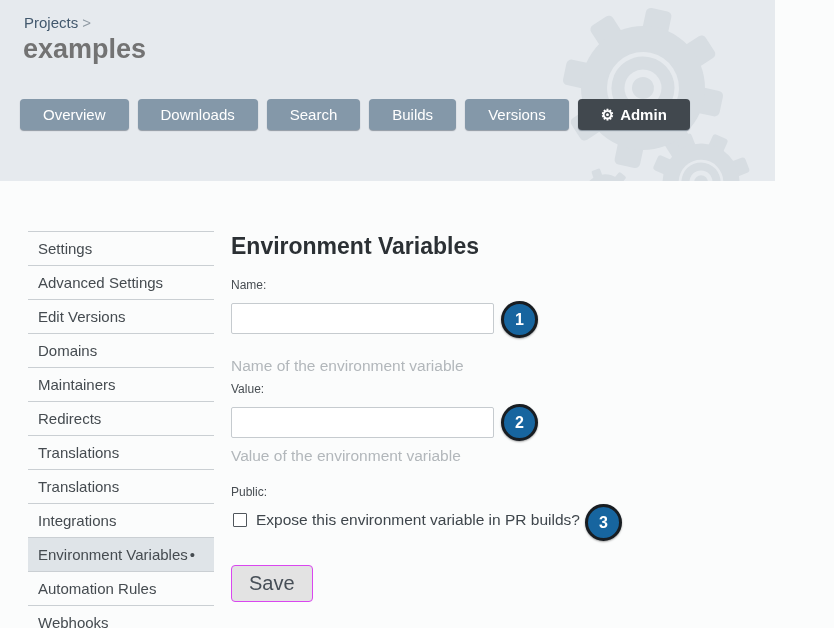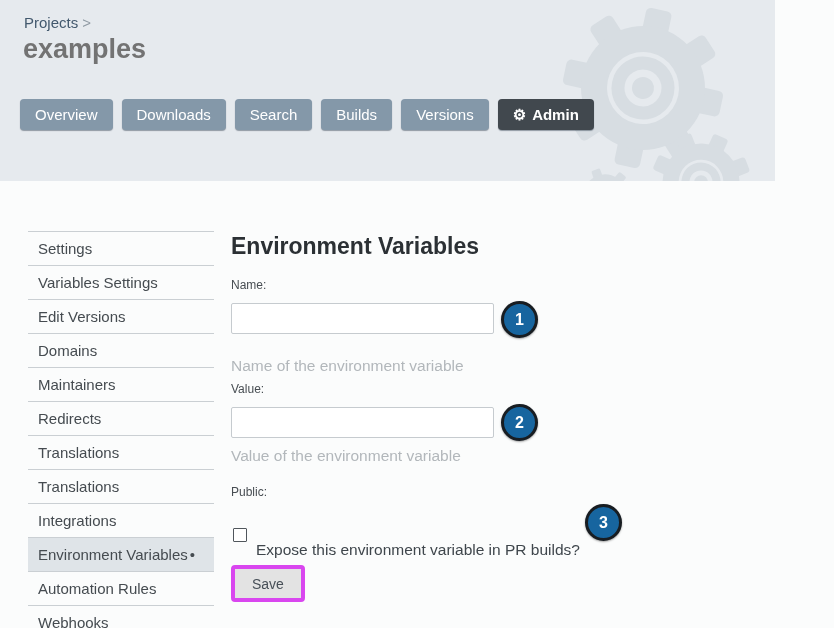--- a/index.html
+++ b/index.html
@@ -11,21 +11,21 @@
   
   .header{position:absolute;left:0;top:0;width:775px;height:181px;background:#e6eaee;overflow:hidden;}
   .gear-art{position:absolute;right:0;top:0;}
   .breadcrumb{position:absolute;left:24px;top:14px;font-size:15px;color:#8f9aa3;}
   .breadcrumb a{color:#42586d;text-decoration:none;cursor:pointer;}
   .proj-title{position:absolute;left:23px;top:34px;font-size:27px;font-weight:bold;color:#737373;}
   .nav{position:absolute;left:20px;top:99px;display:flex;gap:9px;}
   .nav-btn{
     display:flex;align-items:center;gap:6px;
     background:#8498a9;color:#fff;font-size:15px;
-    padding:7px 15px;border-radius:4px;border:0;cursor:pointer;
+    padding:7px 23px;border-radius:4px;border:0;cursor:pointer;
     box-shadow:0 1px 1px rgba(40,55,70,.45);
     font-family:"Liberation Sans",sans-serif;
   }
   .nav-btn.admin{background:#41484e;font-weight:bold;}
   .nav-btn .gear-glyph{font-size:15px;line-height:1;}
   
   .sidebar{position:absolute;left:28px;top:231px;width:186px;border-top:1px solid #cacfd3;}
   .side-item{
     height:33px;line-height:33px;padding-left:10px;
     border-bottom:1px solid #cacfd3;
@@ -41,25 +41,25 @@
     border:1px solid #c6cbcf;border-radius:2px;background:#fff;
     font-size:15px;color:#333;padding:0 8px;width:245px;
     font-family:"Liberation Sans",sans-serif;
   }
   .fld-help{position:absolute;left:231px;font-size:15.5px;color:#b2b7bb;}
   .chk-row{position:absolute;left:233px;top:511px;display:flex;align-items:center;gap:9px;}
   .chk-box{
     appearance:none;-webkit-appearance:none;margin:0;
     width:14px;height:14px;background:#fff;border:1px solid #50565c;border-radius:1px;cursor:pointer;
   }
-  .chk-label{font-size:15.5px;color:#3f464c;cursor:pointer;margin-top:30px;}
+  .chk-label{font-size:15.5px;color:#3f464c;cursor:pointer;}
   .save-btn{
     position:absolute;left:231px;top:565px;height:37px;padding:0 17px;
-    background:#e3e3e3;border:4px solid #d946ef;border-radius:4px;
-    font-size:14px;color:#474f57;cursor:pointer;
+    background:#e3e3e3;border:1px solid #d946ef;border-radius:4px;
+    font-size:20px;color:#474f57;cursor:pointer;
     font-family:"Liberation Sans",sans-serif;
   }
   
   .badge{
     position:absolute;width:31px;height:31px;border-radius:50%;
     background:#17659f;border:3px solid #181d22;
     color:#fff;font-size:16px;font-weight:bold;
     display:flex;align-items:center;justify-content:center;
     box-shadow:0 1px 2px rgba(0,0,0,.35);
   }
@@ -139,21 +139,21 @@
       <button class="nav-btn">Versions</button>
       <button class="nav-btn admin">
         <span class="gear-glyph">⚙</span>
         <span>Admin</span>
       </button>
     </div>
   </div>
 
   <div class="sidebar">
     <div class="side-item">Settings</div>
-    <div class="side-item">Variables Settings</div>
+    <div class="side-item">Advanced Settings</div>
     <div class="side-item">Edit Versions</div>
     <div class="side-item">Domains</div>
     <div class="side-item">Maintainers</div>
     <div class="side-item">Redirects</div>
     <div class="side-item">Translations</div>
     <div class="side-item">Translations</div>
     <div class="side-item">Integrations</div>
     <div class="side-item selected">
       <span>Environment Variables</span><span class="marker">•</span>
     </div>

